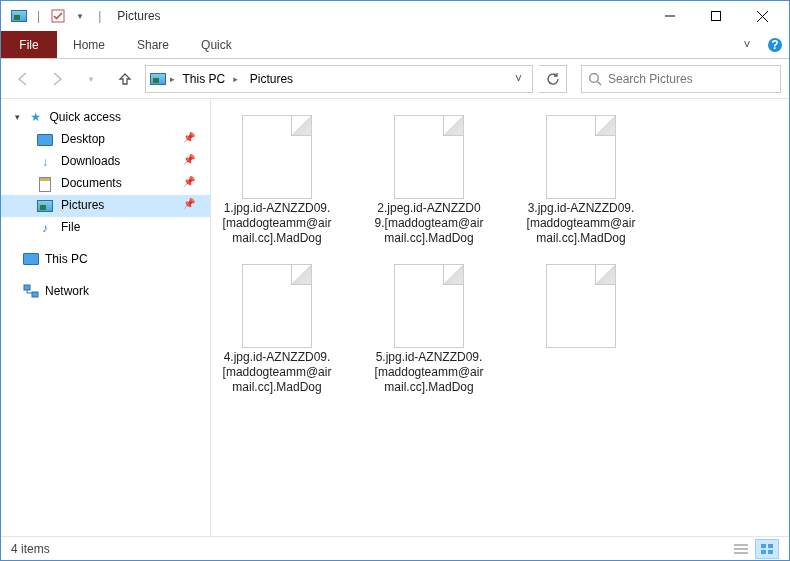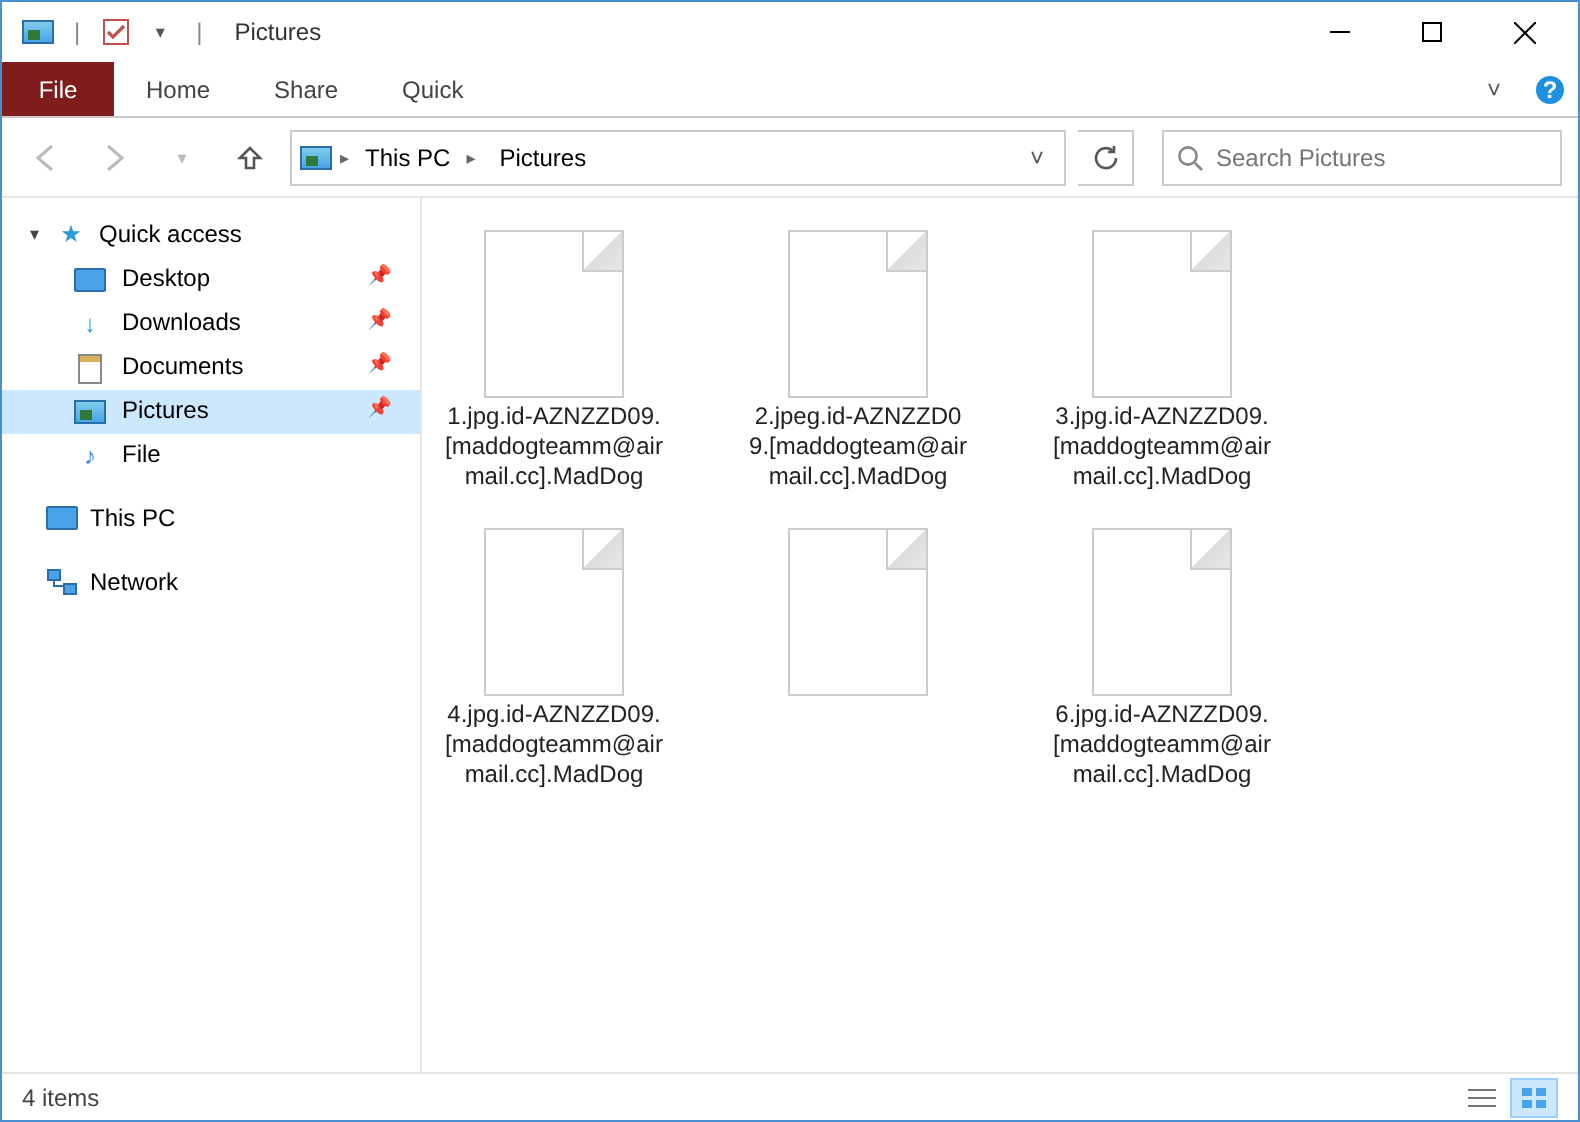--- a/index.html
+++ b/index.html
@@ -260,26 +260,26 @@
       <div class="item">
         <div class="thumb">
           <div class="fold"></div>
         </div>
         <div class="fname">4.jpg.id-AZNZZD09.[maddogteamm@airmail.cc].MadDog</div>
       </div>
       <div class="item">
         <div class="thumb">
           <div class="fold"></div>
         </div>
-      </div>
-      <div class="item">
-        <div class="thumb">
-          <div class="fold"></div>
-        </div>
-        <div class="fname">6.jpg.id-AZNZZD09.[maddogteamm@airmail.cc].MadDog</div>
+        <div class="fname">5.jpg.id-AZNZZD09.[maddogteamm@airmail.cc].MadDog</div>
+      </div>
+      <div class="item">
+        <div class="thumb">
+          <div class="fold"></div>
+        </div>
       </div>
     </div>
 </div>
 
 <div class="status">
   <span>4 items</span>
   <span class="fill"></span>
   <div class="viewbtn">
     <svg width="14" height="12">
         <line x1="0" y1="2" x2="14" y2="2" stroke="#777"></line>

